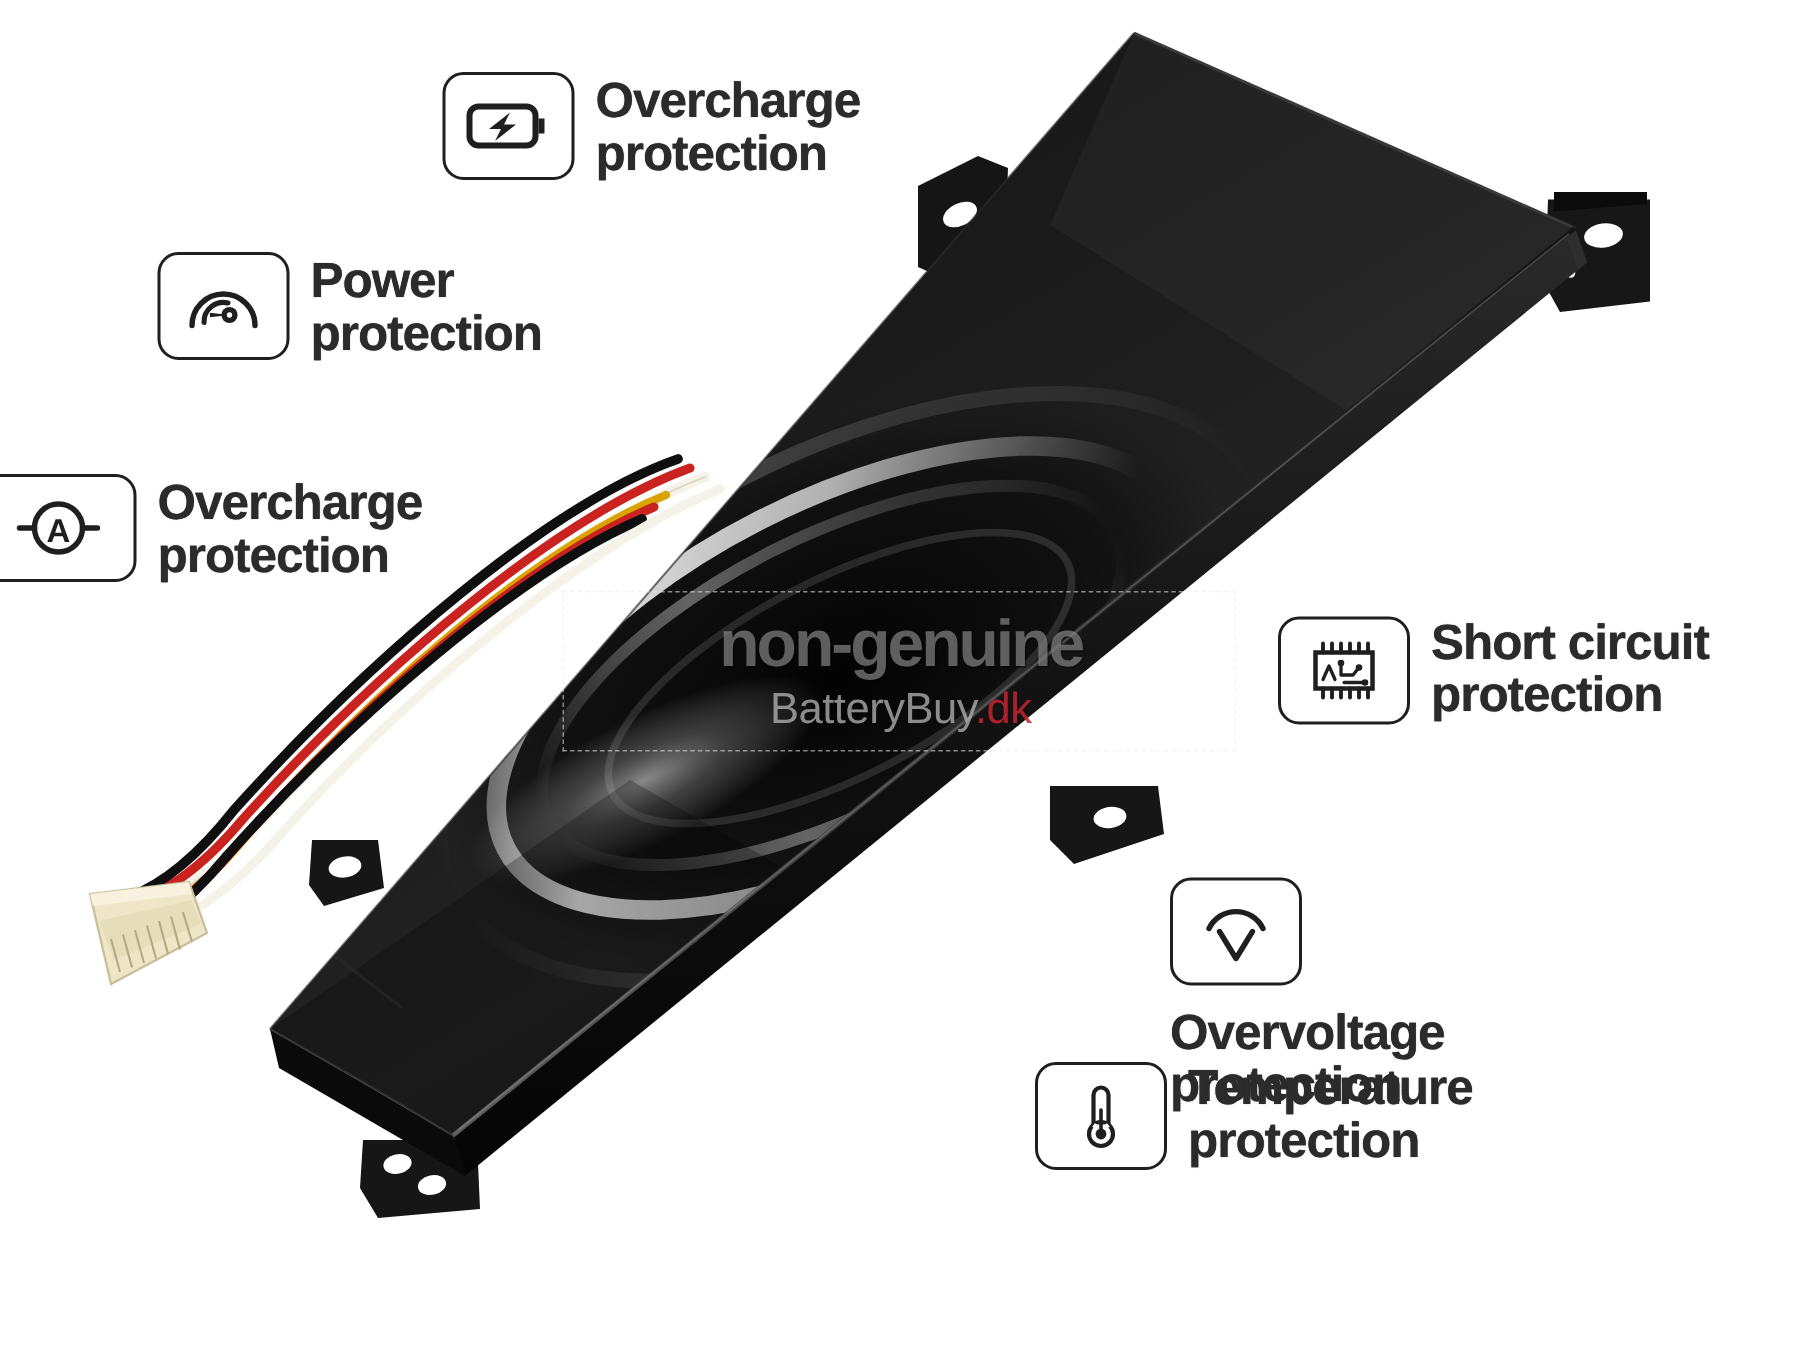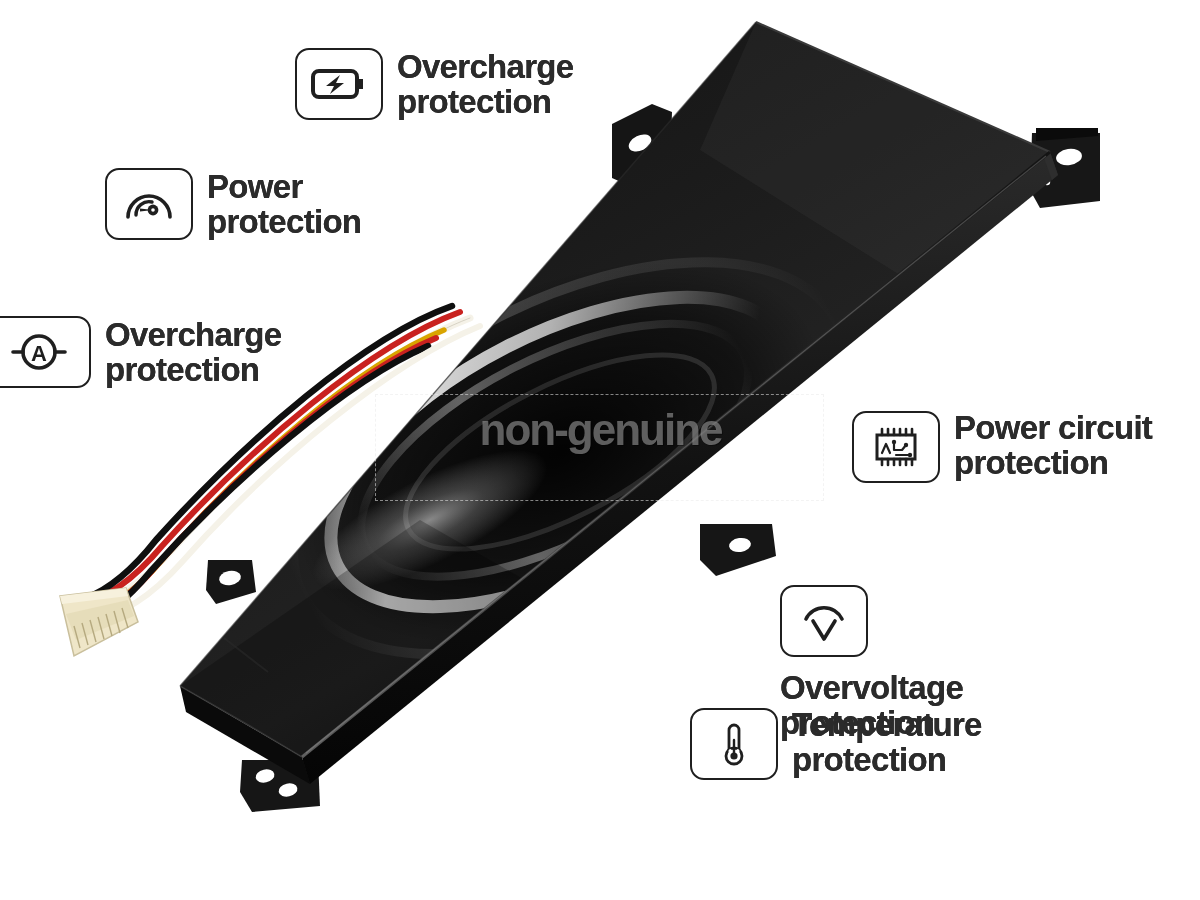--- a/index.html
+++ b/index.html
@@ -243,20 +243,21 @@
           <line x1="114" y1="611" x2="120" y2="633"></line>
           <line x1="122" y1="608" x2="128" y2="628"></line>
         </g>
         <path d="M60,596 L126,588 L128,596 L62,604 Z" fill="#f7f1dd"></path>
       </g>
     </svg>
   </div>
 
   <div id="watermark">
     <div id="wm-main">non-genuine</div>
+    <div id="wm-sub"><span>BatteryBuy</span><span class="tld">.dk</span></div>
   </div>
 
   <div class="feature" id="feat-overcharge">
     <div class="icon-box">
       <svg width="58" height="40" viewBox="0 0 58 40">
         <rect x="3" y="7" width="44" height="26" rx="6" ry="6" fill="none" stroke="#1f1f1f" stroke-width="4"></rect>
         <path d="M49,15 L53,15 L53,25 L49,25 Z" fill="#1f1f1f"></path>
         <path d="M30,11 L16,22 L24,22 L20,30 L34,19 L26,19 Z" fill="#1f1f1f"></path>
       </svg>
     </div>
@@ -312,21 +313,21 @@
         <g stroke="#1f1f1f" stroke-width="2.2" fill="none" stroke-linecap="round" stroke-linejoin="round">
           <path d="M14,29 L18,20 L22,29"></path>
           <path d="M26,18 L26,26 L34,26 L38,21"></path>
           <path d="M28,31 L42,31"></path>
         </g>
         <circle cx="26" cy="18" r="2.2" fill="#1f1f1f"></circle>
         <circle cx="38" cy="21" r="2.2" fill="#1f1f1f"></circle>
         <circle cx="42" cy="31" r="2.2" fill="#1f1f1f"></circle>
       </svg>
     </div>
-    <div class="feature-label">Power circuit
+    <div class="feature-label">Short circuit
 protection</div>
   </div>
 
   <div class="feature" id="feat-overvoltage">
     <div class="icon-box">
       <svg width="48" height="44" viewBox="0 0 48 44">
         <path d="M6,20 A20,20 0 0 1 42,20" fill="none" stroke="#1f1f1f" stroke-width="3.6" stroke-linecap="round"></path>
         <path d="M13,22 L24,40 L35,22" fill="none" stroke="#1f1f1f" stroke-width="3.6" stroke-linecap="round" stroke-linejoin="round"></path>
       </svg>
     </div>

